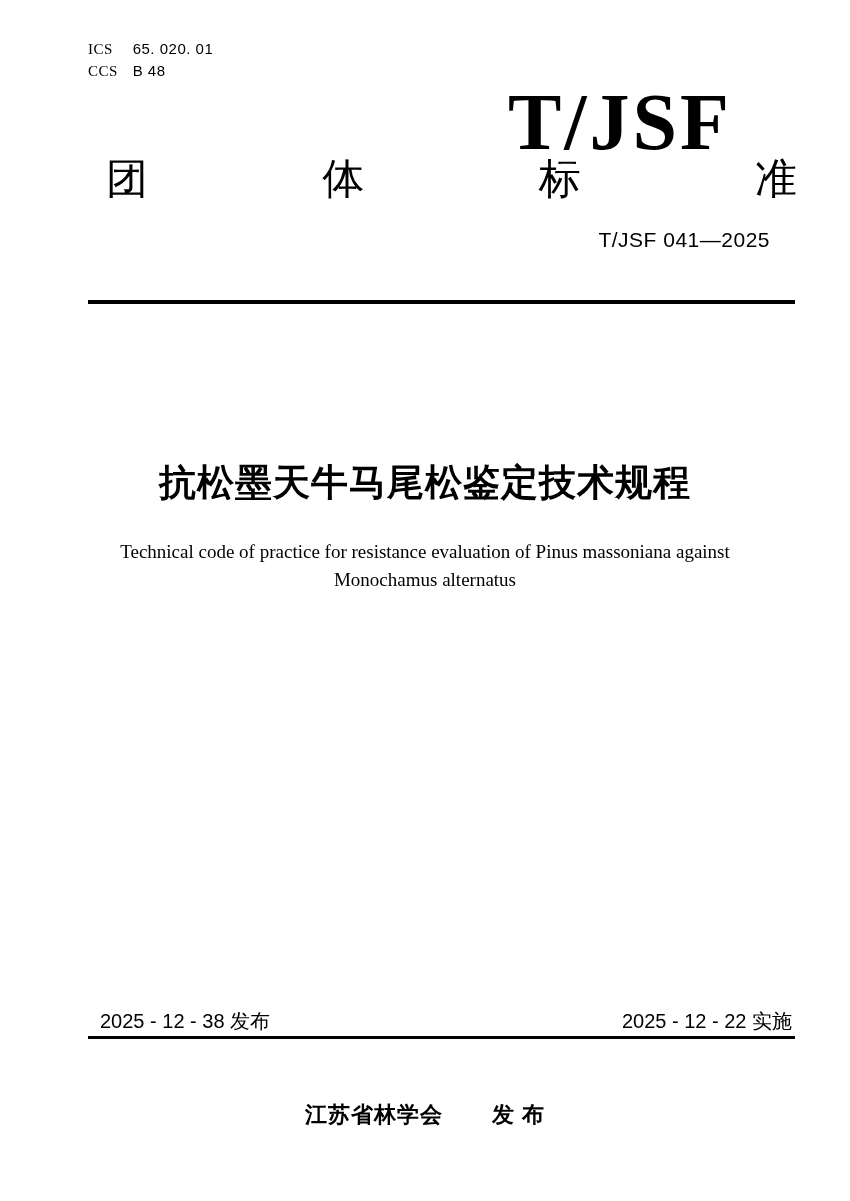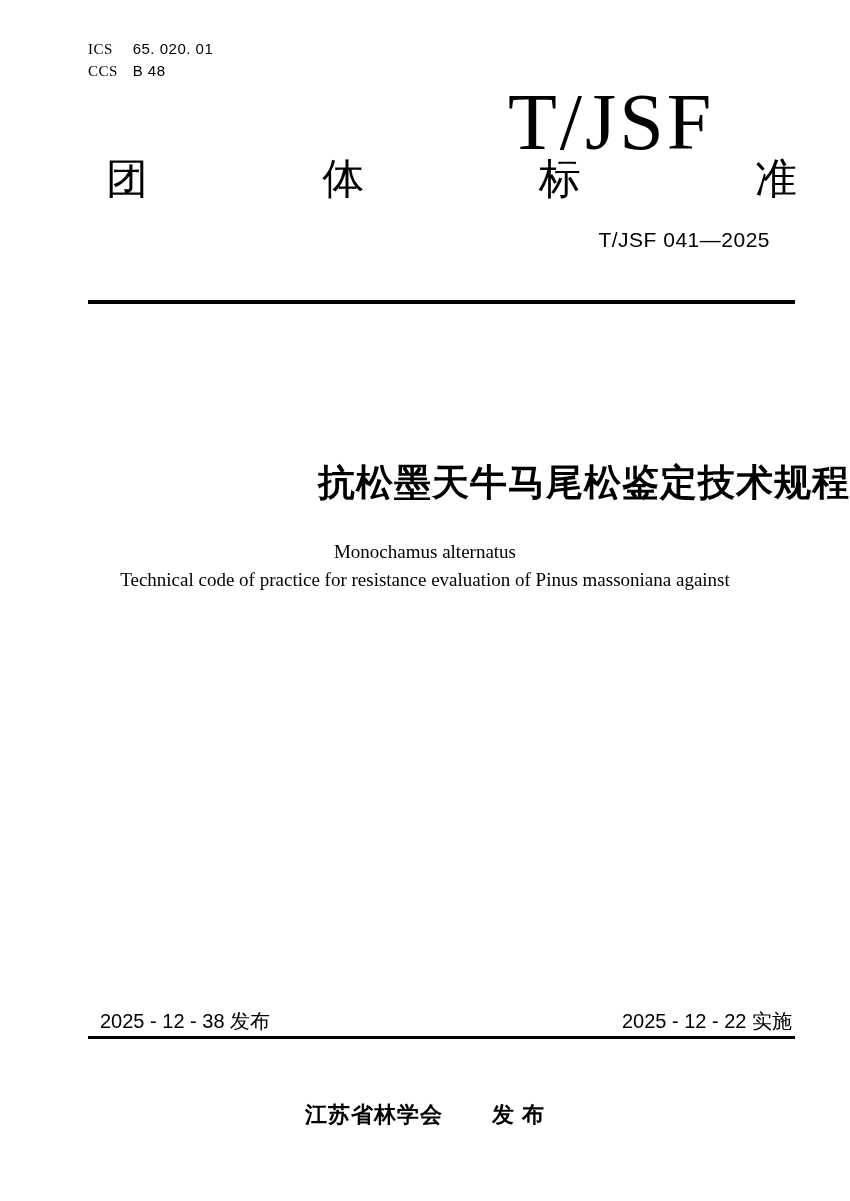--- a/index.html
+++ b/index.html
@@ -35,21 +35,21 @@
   .ics-value {
     font-family: "Liberation Sans", "DejaVu Sans", sans-serif;
   }
 
   
   .logo {
     position: absolute;
     left: 508px;
     top: 82px;
     font-family: "Liberation Serif", "DejaVu Serif", serif;
-    font-weight: normal;
+    font-weight: bold;
     font-size: 80px;
     line-height: 1;
     letter-spacing: 3px;
     white-space: nowrap;
   }
 
   
   .type-row {
     position: absolute;
     left: 106px;
@@ -81,21 +81,21 @@
   .rule-top { top: 300px; height: 4px; }
   .rule-bottom { top: 1036px; height: 3px; }
 
   
   .title-cn {
     position: absolute;
     left: 0;
     right: 0;
     top: 458px;
     margin: 0;
-    text-align: right;
+    text-align: center;
     font-size: 37px;
     font-weight: 700;
     letter-spacing: 1px;
   }
 
   
   .title-en {
     position: absolute;
     left: 60px;
     right: 60px;
@@ -159,22 +159,22 @@
     <span>准</span>
   </div>
 
   <div class="std-number">T/JSF 041—2025</div>
 
   <div class="rule rule-top"></div>
 
   <h1 class="title-cn">抗松墨天牛马尾松鉴定技术规程</h1>
 
   <div class="title-en">
+    <div>Technical code of practice for resistance evaluation of Pinus massoniana against</div>
     <div>Monochamus alternatus</div>
-    <div>Technical code of practice for resistance evaluation of Pinus massoniana against</div>
   </div>
 
   <div class="date-row">
     <span>2025 - 12 - 38 发布</span>
     <span>2025 - 12 - 22 实施</span>
   </div>
 
   <div class="rule rule-bottom"></div>
 
   <div class="publisher-row">

